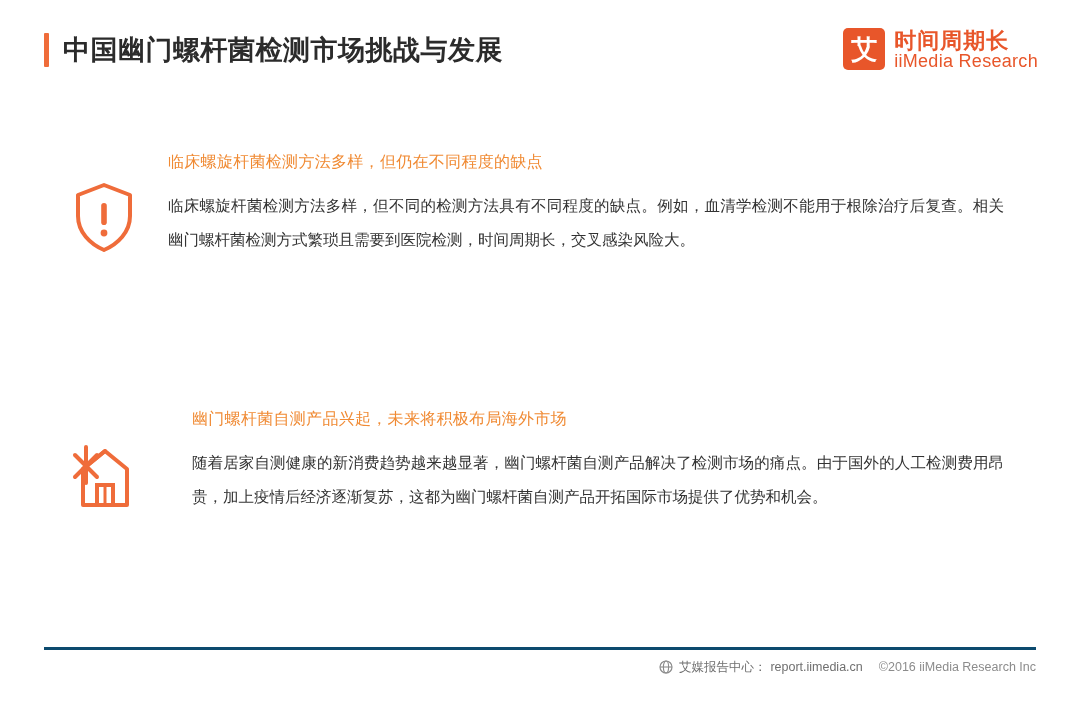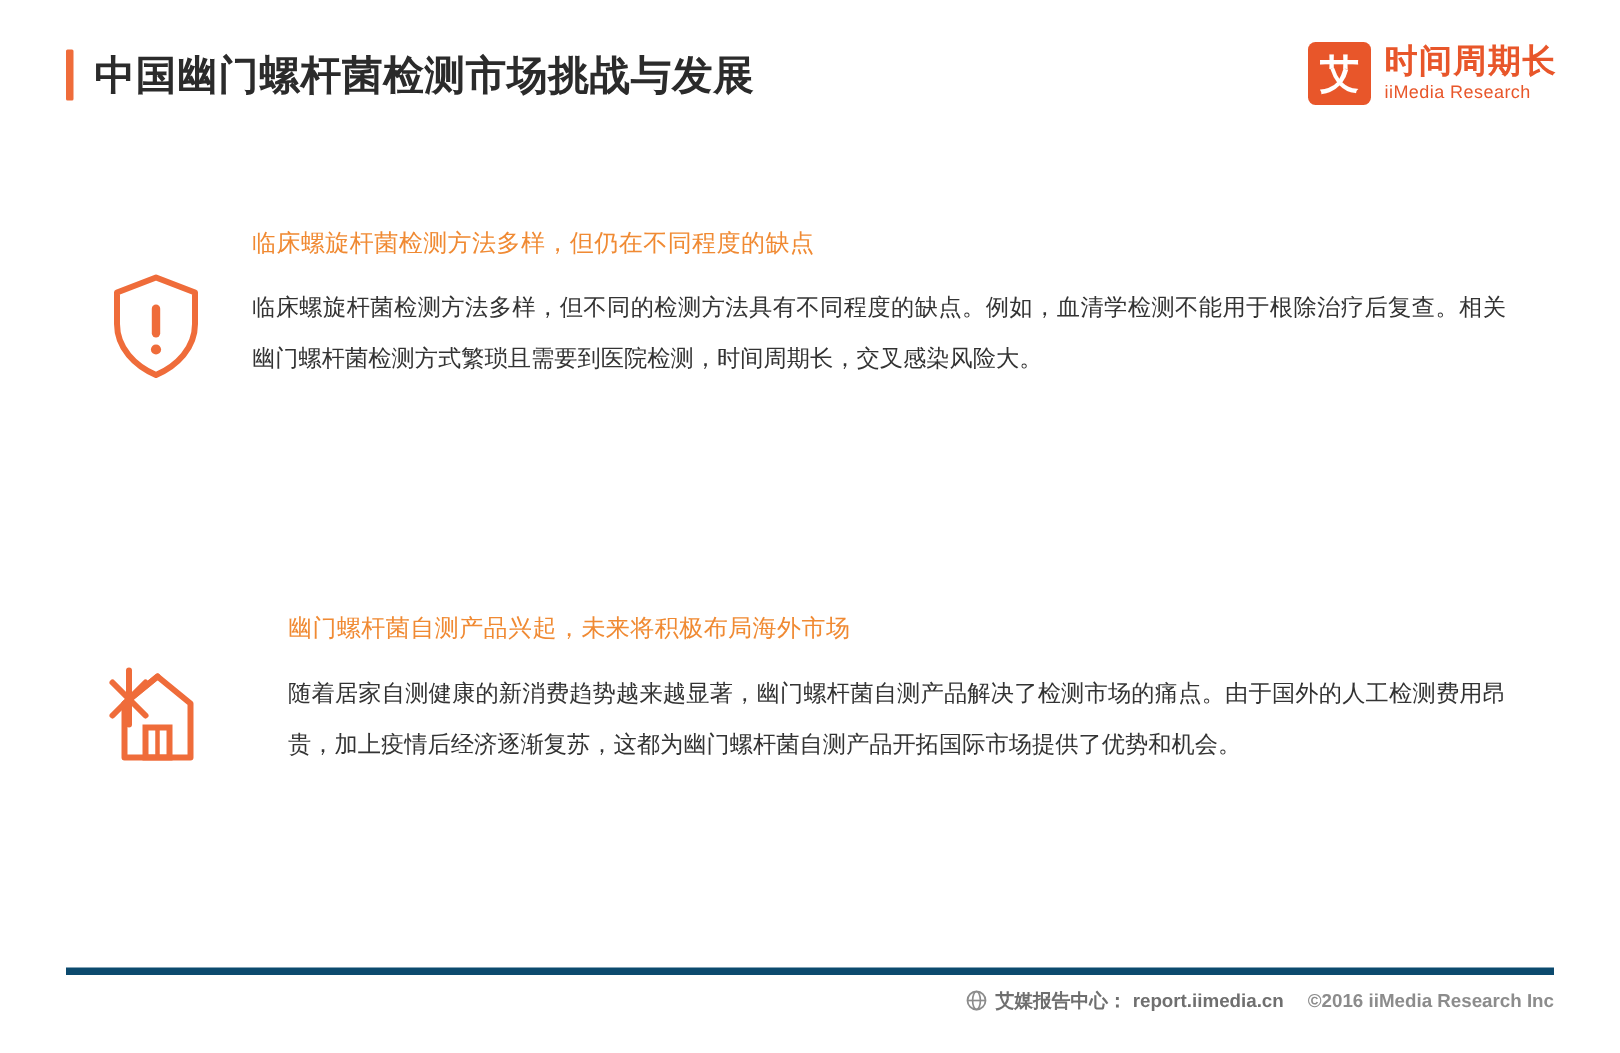--- a/index.html
+++ b/index.html
@@ -73,21 +73,21 @@
     justify-content: center;
   }
   .logo-cn {
     font-size: 22px;
     font-weight: bold;
     color: #e8562a;
     line-height: 24px;
     letter-spacing: 1px;
   }
   .logo-en {
-    font-size: 12px;
+    font-size: 18px;
     color: #e8562a;
     line-height: 16px;
     letter-spacing: 0.3px;
   }
 
   
   .block {
     position: absolute;
     left: 44px;
     width: 960px;
@@ -123,27 +123,26 @@
     max-width: 840px;
   }
 
   
   .footer {
     position: absolute;
     left: 44px;
     right: 44px;
     bottom: 18px;
     height: 34px;
-    border-top: 5px solid #0c4a6e;
+    border-top: 3px solid #0c4a6e;
     display: flex;
     align-items: center;
     justify-content: flex-end;
     font-size: 12.5px;
     color: #8c8c8c;
-    font-weight: bold;
   }
   .footer-globe {
     margin-right: 6px;
     display: inline-flex;
     align-items: center;
   }
   .footer-cn { color: #6f6f6f; margin-right: 4px; }
   .footer-url { color: #6f6f6f; margin-right: 16px; }
   .footer-copy { color: #8c8c8c; }
 </style>

